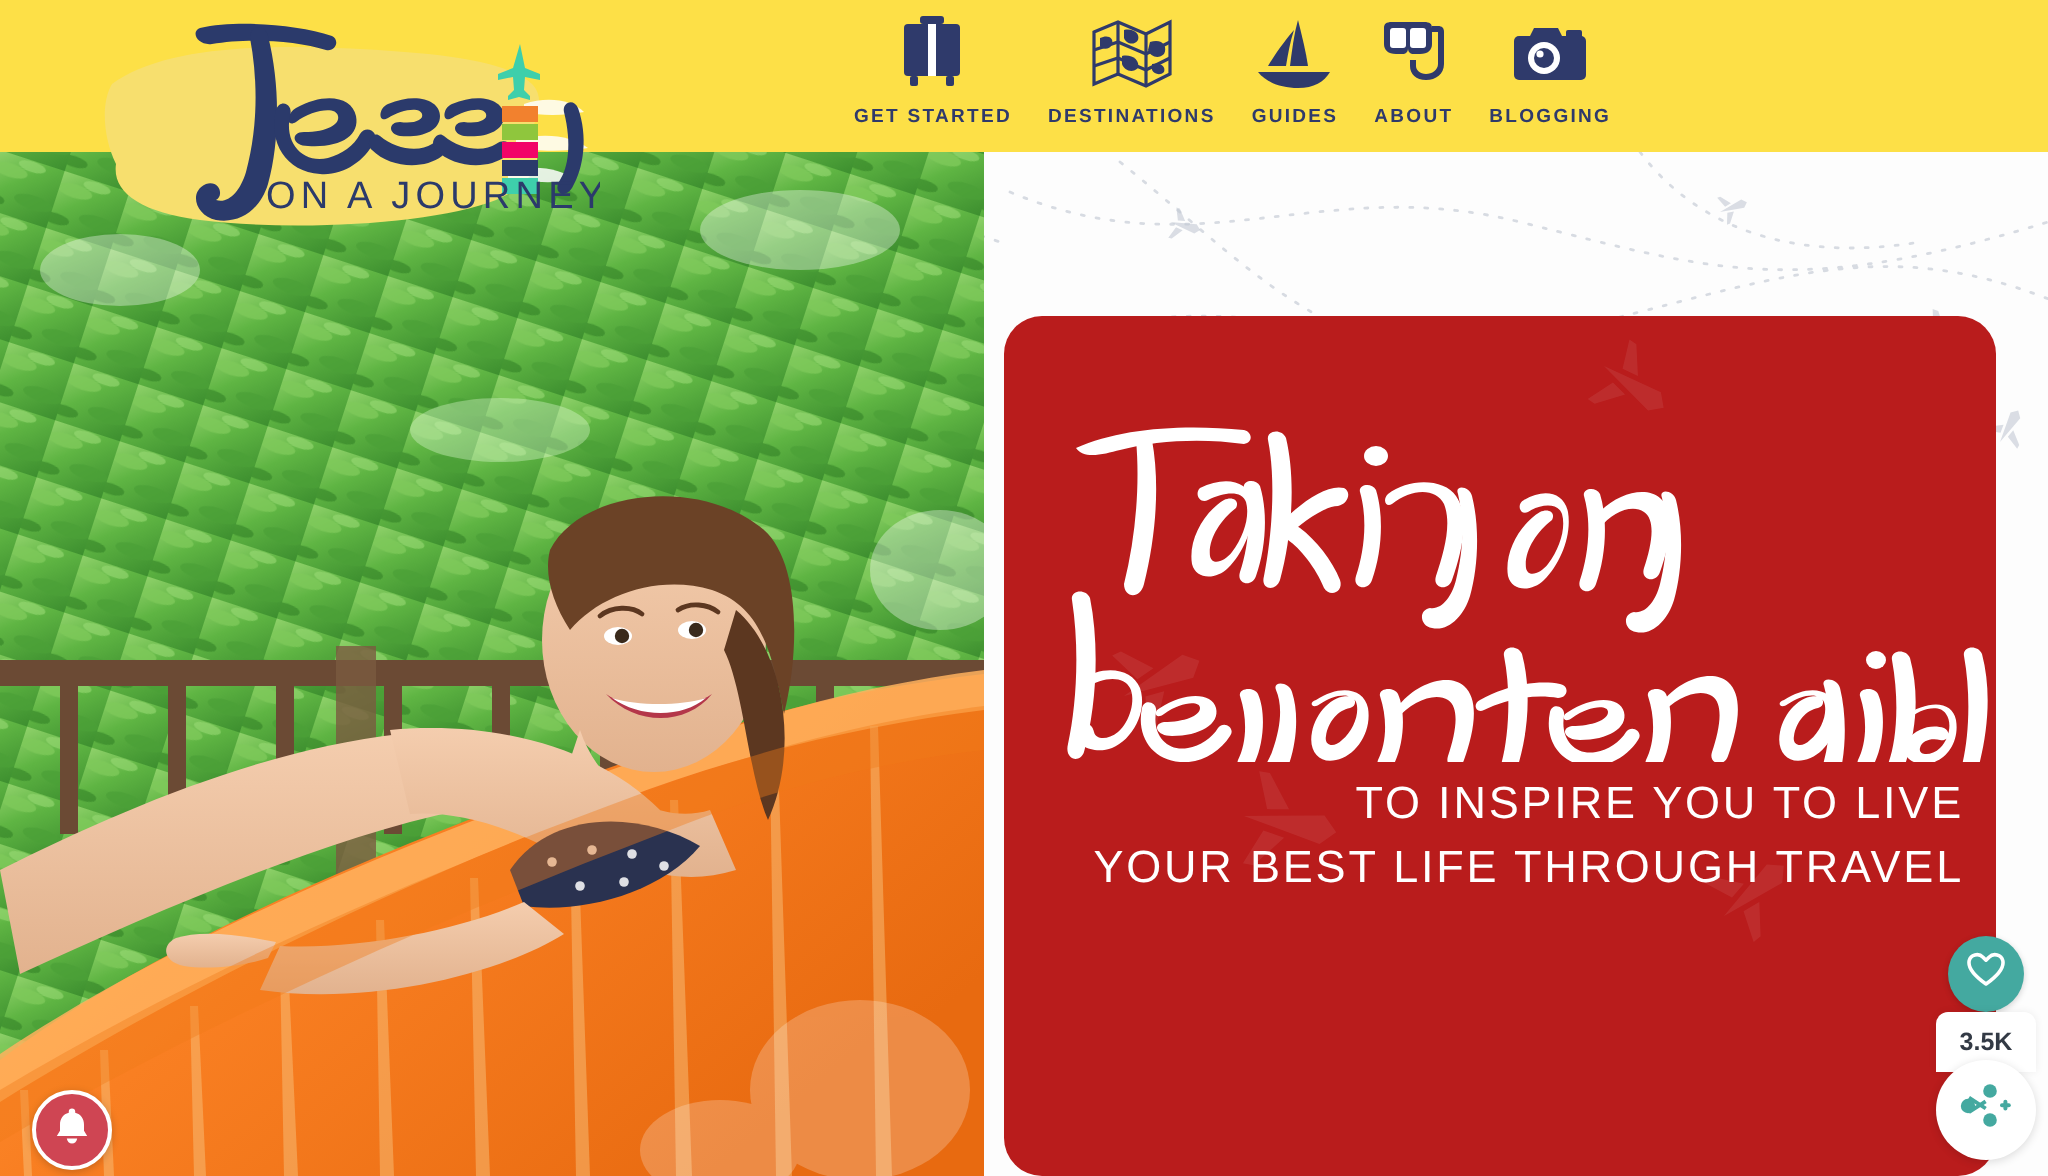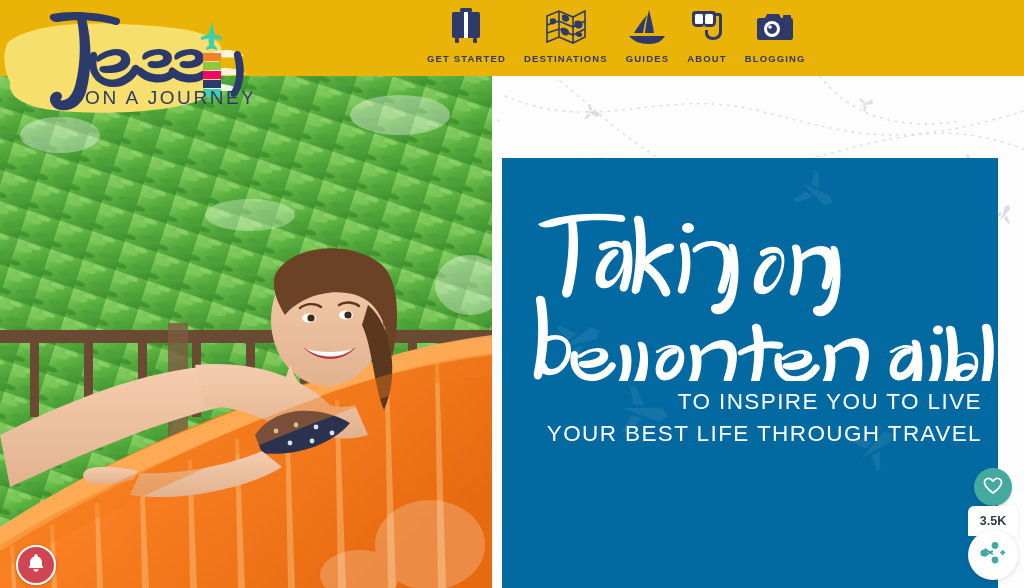--- a/index.html
+++ b/index.html
@@ -6,21 +6,21 @@
   html,body { width:1024px; height:588px; overflow:hidden; }
   body {
     font-family:"Liberation Sans", sans-serif;
     background:#ffffff;
     position:relative;
   }
 
   
   .header {
     position:absolute; left:0; top:0; width:1024px; height:76px;
-    background:#eab308; z-index:40;
+    background:#fde047; z-index:40;
   }
   .nav {
     position:absolute; left:418px; top:4px;
     display:flex; align-items:flex-end; gap:0;
   }
   .nav-item {
     display:flex; flex-direction:column; align-items:center;
     padding:0 9px; cursor:pointer; text-decoration:none;
   }
   .nav-icon {
@@ -29,21 +29,21 @@
   }
   .nav-icon svg { display:block; }
   .nav-label {
     font-size:9.5px; letter-spacing:1.15px; color:#2f3a6b;
     font-weight:700; white-space:nowrap;
   }
 
   
   .logo {
     position:absolute; left:0px; top:0px; width:252px; height:128px;
-    z-index:60; pointer-events:none;
+    z-index:60; pointer-events:none;padding-left:48px;
   }
   .logo svg { display:block; }
 
   
   .bg-pattern {
     position:absolute; left:0; top:76px; width:1024px; height:512px;
     background:#fdfdfd;
     overflow:hidden; z-index:1;
   }
   .bg-pattern svg { position:absolute; left:0; top:0; }
@@ -51,21 +51,21 @@
   
   .hero-photo {
     position:absolute; left:0; top:75px; width:492px; height:513px;
     overflow:hidden; z-index:10;
   }
   .hero-photo svg { display:block; }
 
   
   .teal-panel {
     position:absolute; left:502px; top:158px; width:496px; height:430px;
-    background:#0369a1; z-index:20; overflow:hidden;
+    background:#b91c1c; z-index:20; overflow:hidden;border-radius:19px;
   }
   .teal-panel .tp-texture { position:absolute; left:0; top:0; opacity:.07; }
 
   .headline {
     position:absolute; left:28px; top:48px; width:470px;
     z-index:3;
   }
   .headline svg { display:block; }
 
   .subhead {

